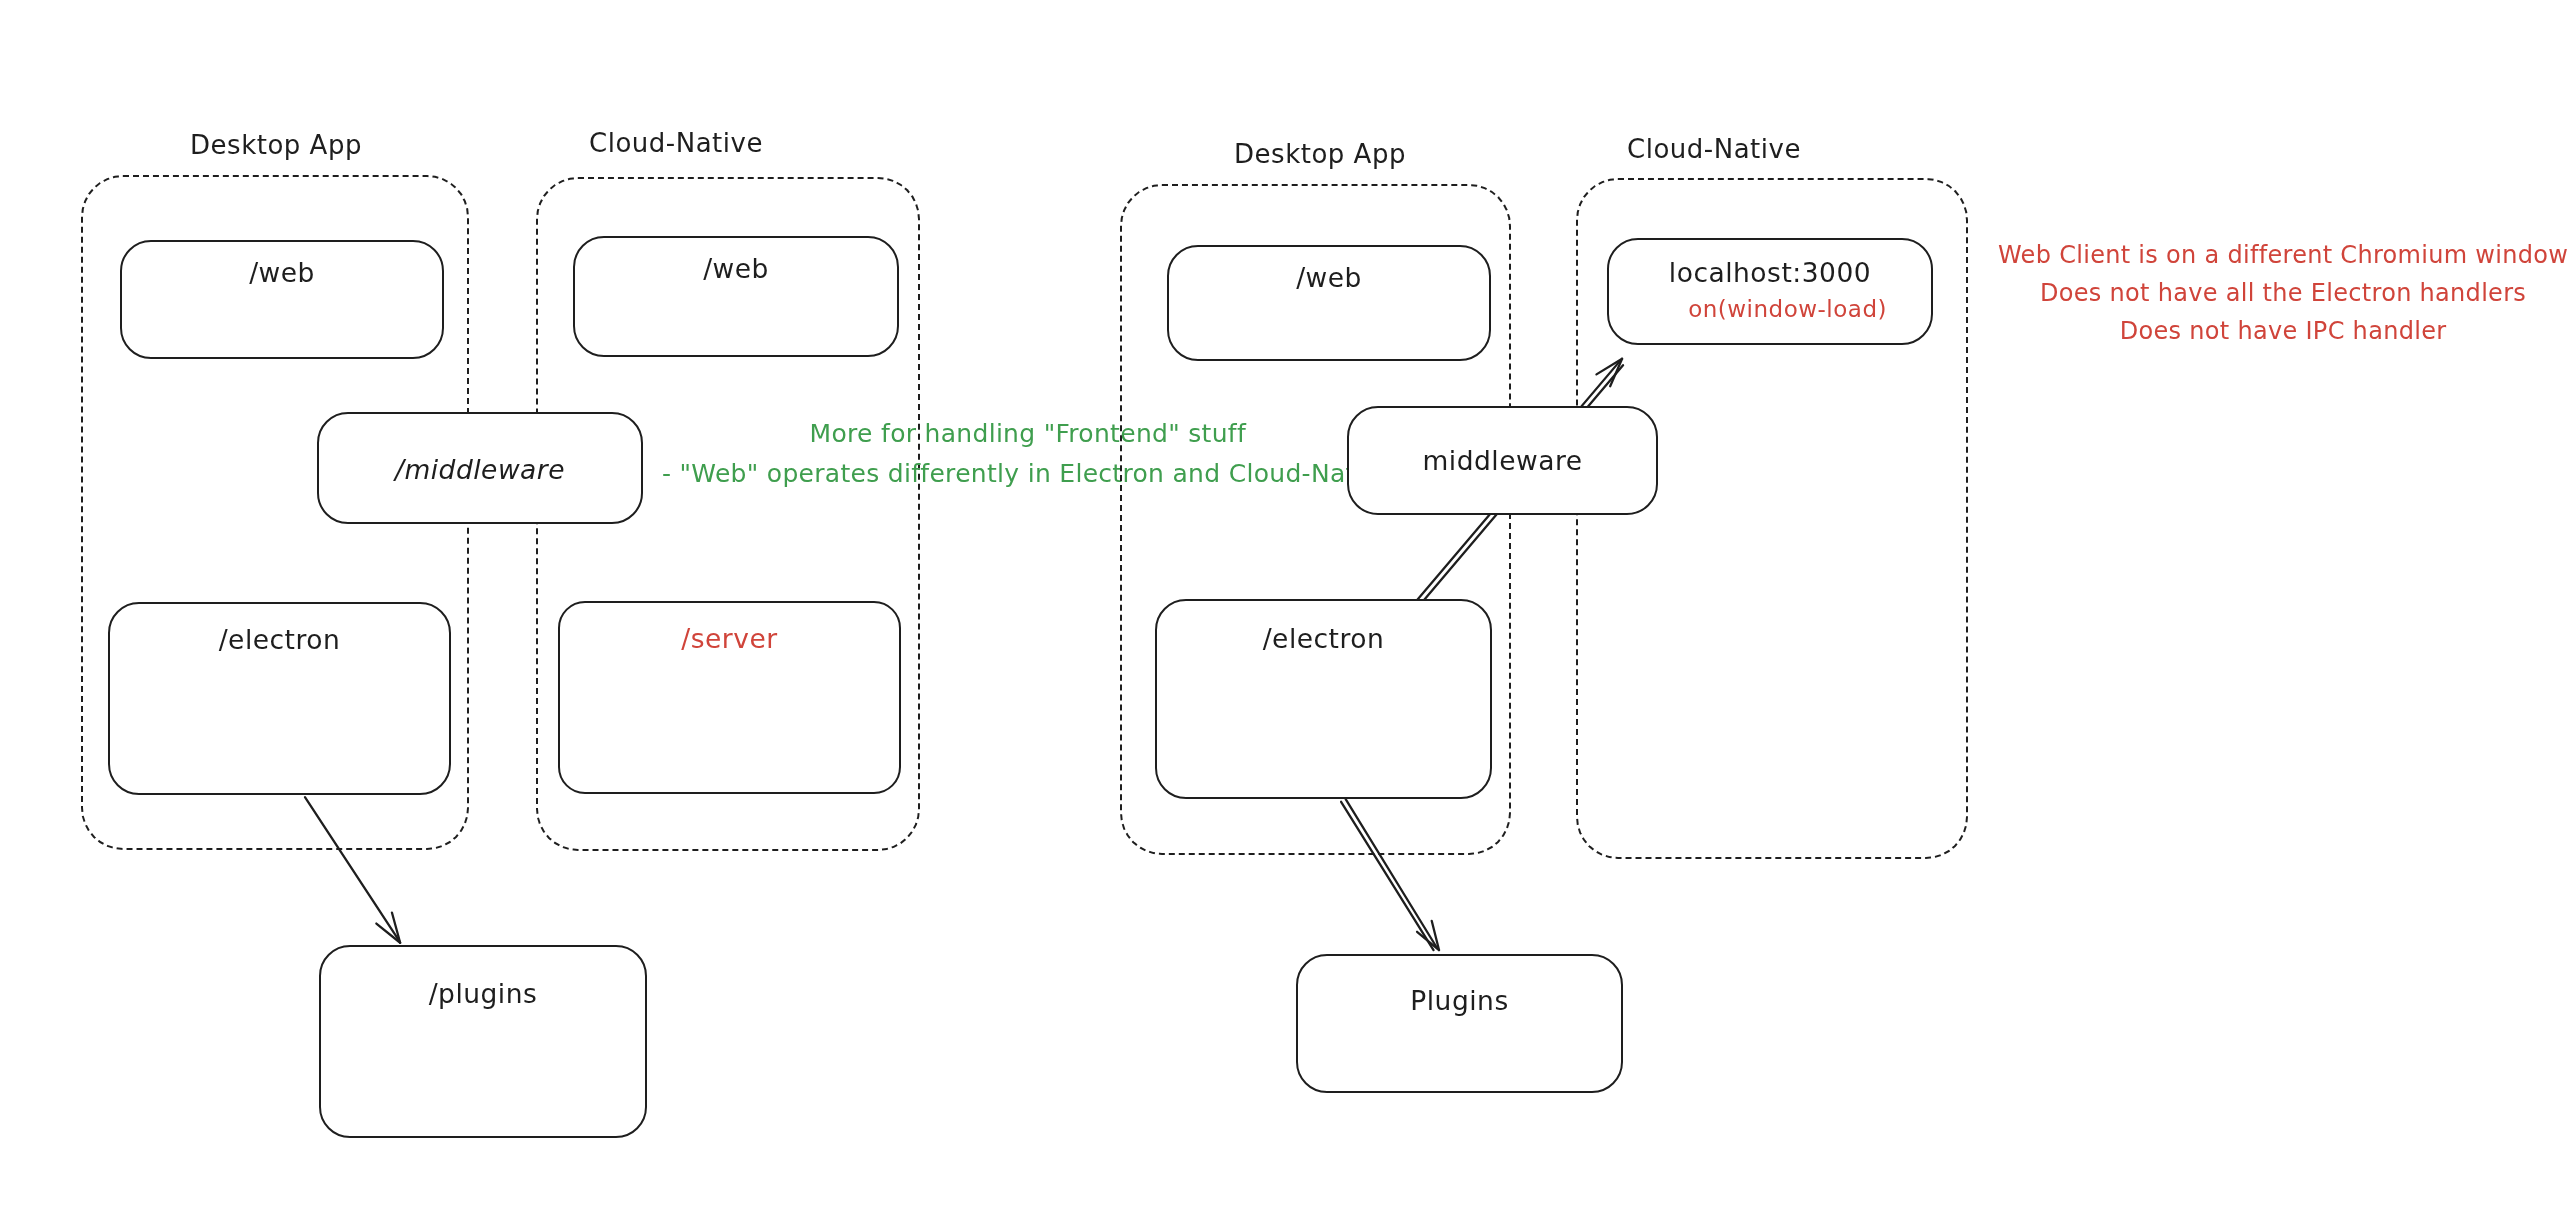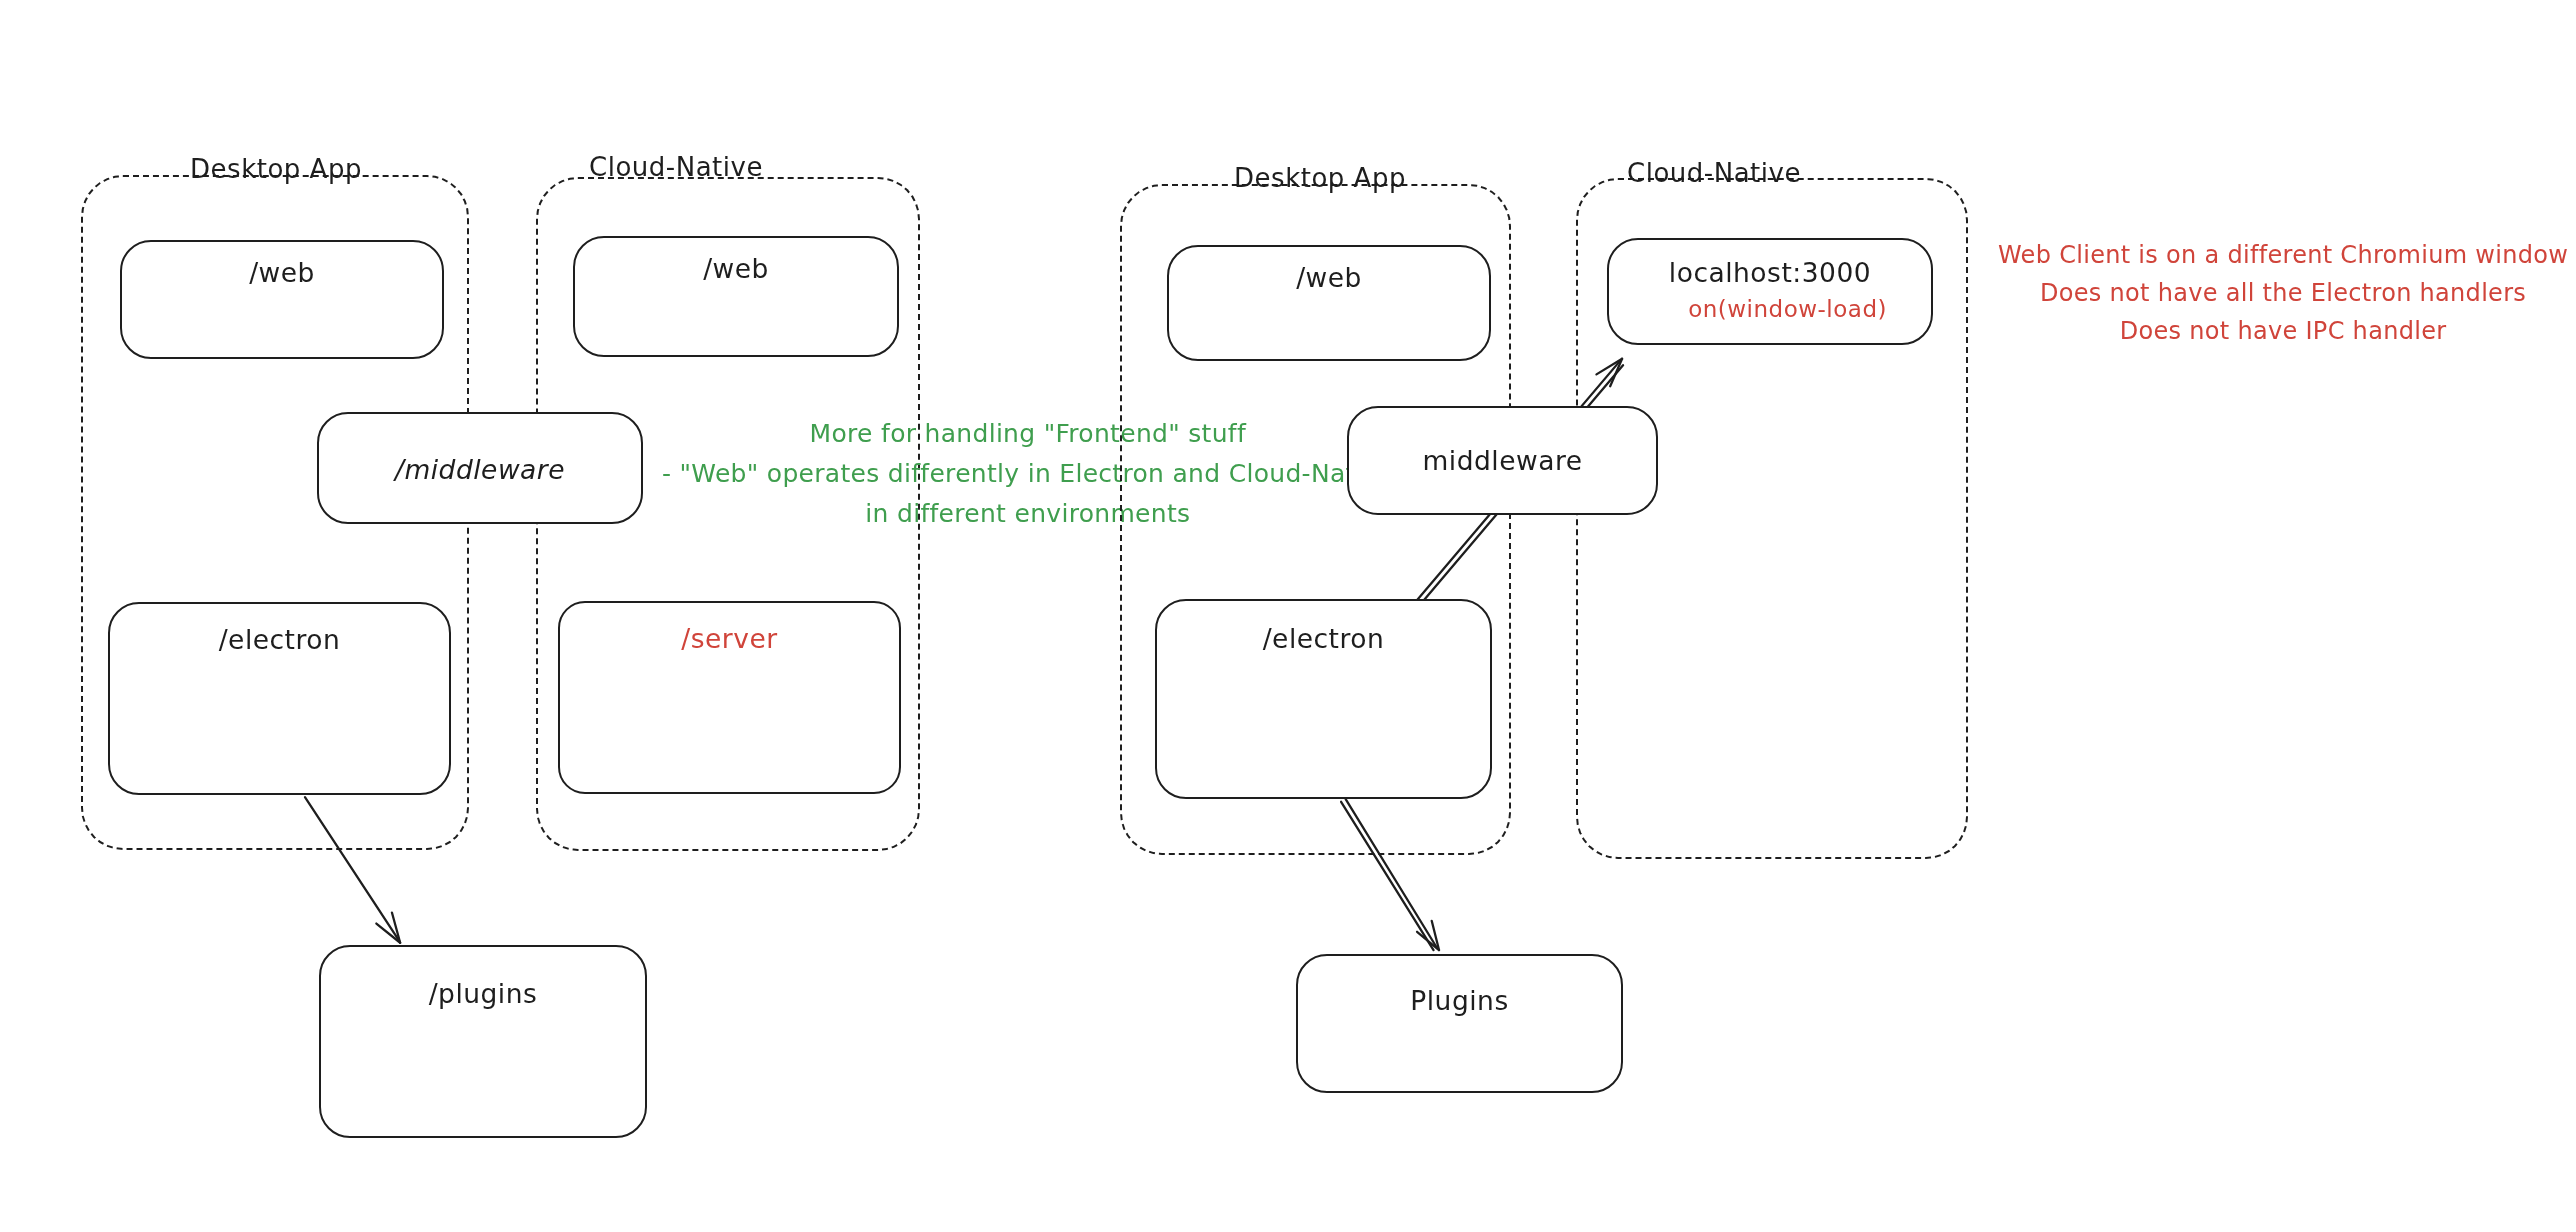--- a/index.html
+++ b/index.html
@@ -29,21 +29,20 @@
     box-sizing:border-box;
     background:transparent;
   }
   .ctitle{
     position:absolute;
     transform:translateX(-50%);
     font-size:26px;
     letter-spacing:0.5px;
     white-space:nowrap;
     color:var(--stroke);
-    margin-top:24px;
   }
   .box{
     position:absolute;
     border:2.7px solid var(--stroke);
     border-radius:31px;
     box-sizing:border-box;
     background:var(--bg);
     text-align:center;
   }
   .blabel{
@@ -119,21 +118,20 @@
     <div class="blabel red" style="padding-top:20px;">/server</div>
   </div>
 
   <div class="box" style="left:319px;top:945px;width:328px;height:193px;">
     <div class="blabel" style="padding-top:31px;">/plugins</div>
   </div>
 
   <div class="note green" style="left:662px;top:414px;">
     <div>More for handling "Frontend" stuff</div>
     <div>- "Web" operates differently in Electron and Cloud-Native</div>
-    <div>in different environments</div>
   </div>
 
   <div class="ctitle" style="left:1320px;top:139px;">Desktop App</div>
   <div class="ctitle" style="left:1714px;top:134px;">Cloud-Native</div>
 
   <div class="container" style="left:1120px;top:184px;width:391px;height:671px;"></div>
   <div class="container" style="left:1576px;top:178px;width:392px;height:681px;"></div>
 
   <div class="box" style="left:1167px;top:245px;width:324px;height:116px;">
     <div class="blabel" style="padding-top:14.6px;">/web</div>

